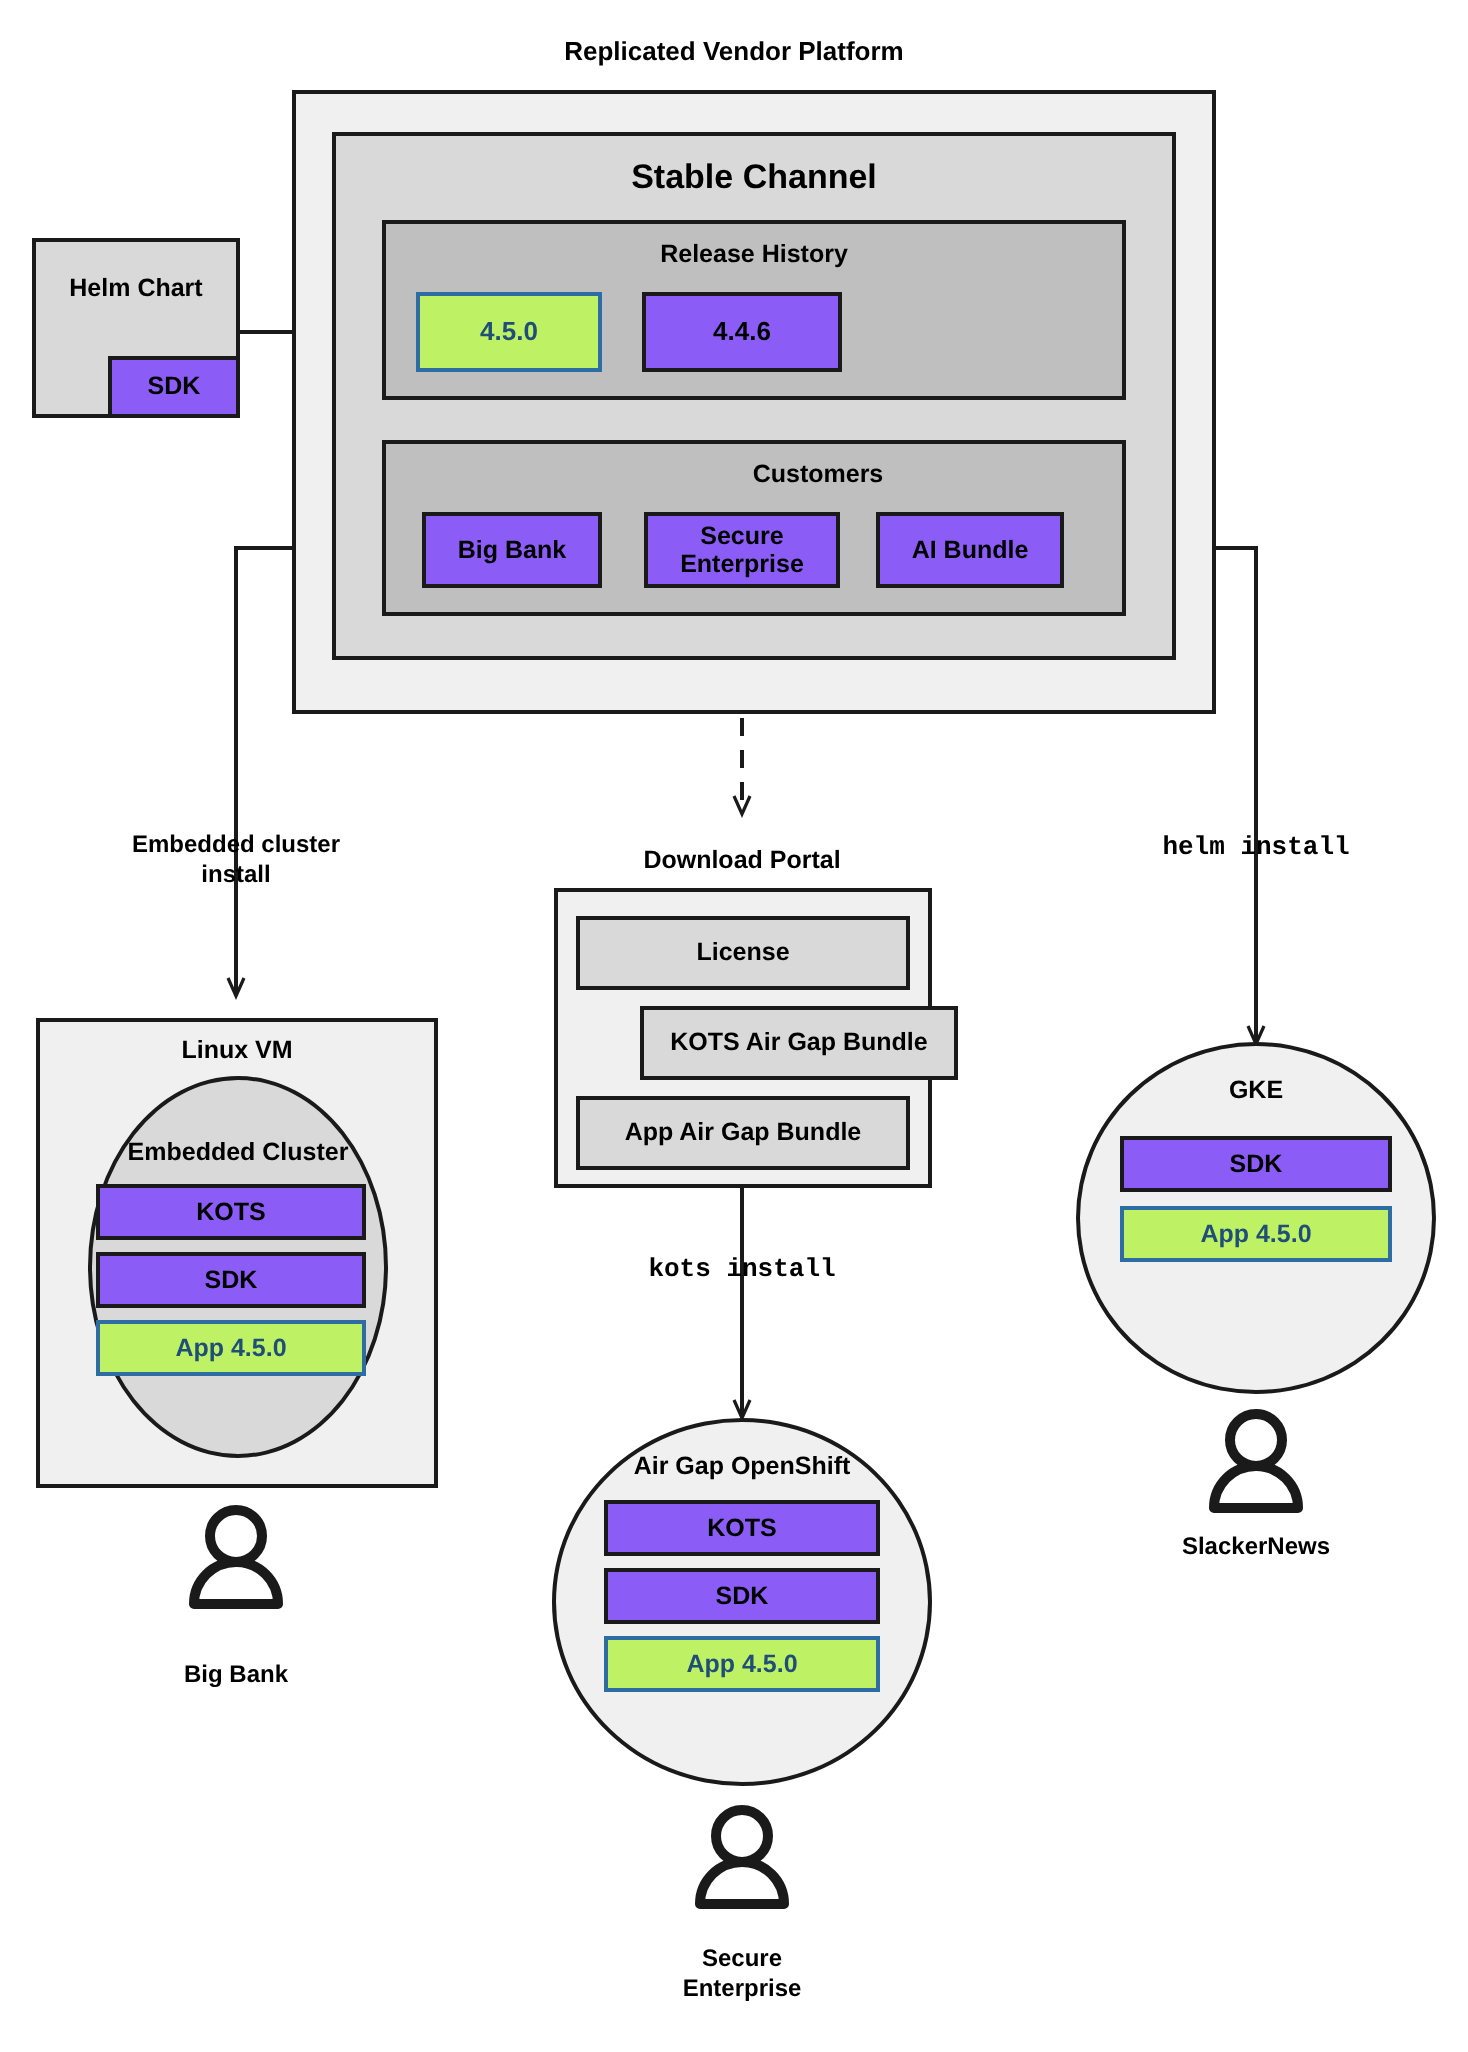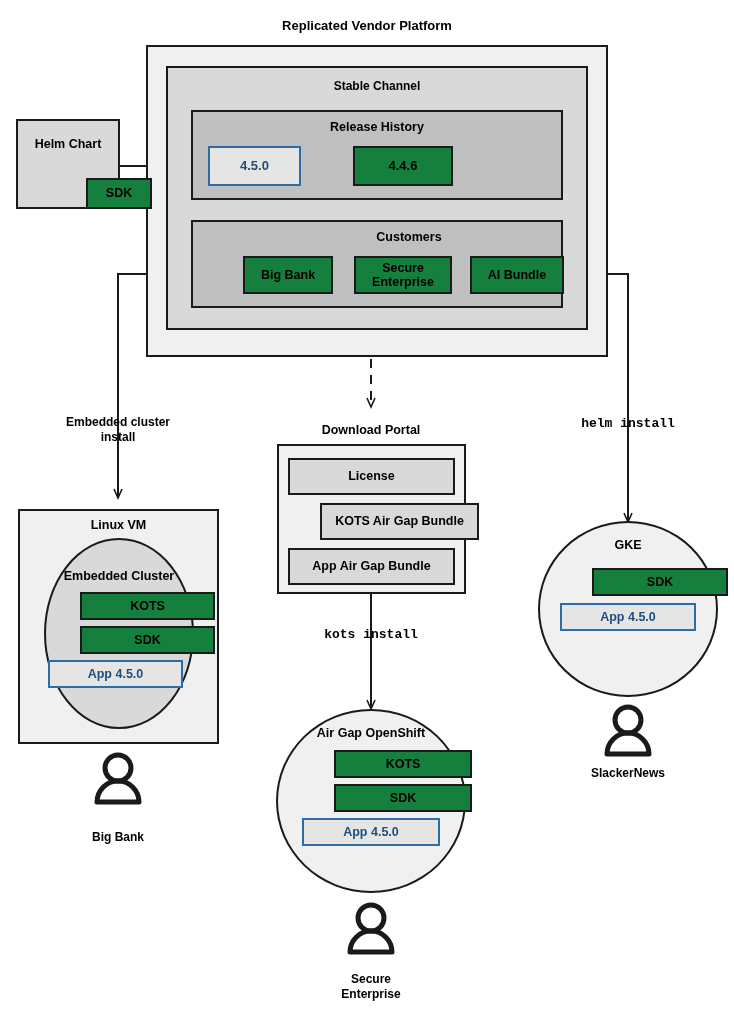--- a/index.html
+++ b/index.html
@@ -40,25 +40,25 @@
   .rect-box {
     border: 2px solid #1a1a1a;
   }
   .grp-title {
     position: absolute;
     box-sizing: border-box;
     text-align: center;
     font-weight: bold;
     color: #000;
   }
-  .fill-white  { background: #15803d; margin-left: 32px; }
+  .fill-white  { background: #8b5cf6; }
   .fill-l1     { background: #f0f0f0; }
   .fill-l2     { background: #d9d9d9; }
   .fill-l3     { background: #bfbfbf; }
-  .fill-blue   { background: #e5e5e5; border-color: #2e6da4 !important; color: #1f4e79; }
+  .fill-blue   { background: #bef264; border-color: #2e6da4 !important; color: #1f4e79; }
   .mono {
     font-family: "Liberation Mono", monospace;
     font-weight: bold;
   }
   .plain-label {
     position: absolute;
     text-align: center;
     font-weight: bold;
     line-height: 1.25;
   }
@@ -97,21 +97,21 @@
     <path d="M532,274 L628,274 L628,521" fill="none" stroke="#1a1a1a" stroke-width="2" marker-end="url(#arrowOpen)"></path>
 
     <path d="M371,594 L371,708" fill="none" stroke="#1a1a1a" stroke-width="2" marker-end="url(#arrowOpen)"></path>
   </svg>
 
   <div class="plain-label" style="left:0; top:18px; width:734px; font-size:13px;">Replicated Vendor Platform</div>
 
   <div class="node rect-box fill-l1" style="left:146px; top:45px; width:462px; height:312px;"></div>
 
   <div class="node rect-box fill-l2" style="left:166px; top:66px; width:422px; height:264px;"></div>
-  <div class="grp-title" style="left:166px; top:79px; width:422px; font-size:12px;">Stable Channel</div>
+  <div class="grp-title" style="left:166px; top:79px; width:422px; font-size:17px;">Stable Channel</div>
 
   <div class="node rect-box fill-l3" style="left:191px; top:110px; width:372px; height:90px;"></div>
   <div class="grp-title" style="left:191px; top:120px; width:372px; font-size:12.5px;">Release History</div>
 
   <div class="node rect-box fill-blue" style="left:208px; top:146px; width:93px; height:40px; font-size:13px;">
     <span>4.5.0</span>
   </div>
 
   <div class="node rect-box fill-white" style="left:321px; top:146px; width:100px; height:40px; font-size:13px;">
     <span>4.4.6</span>

